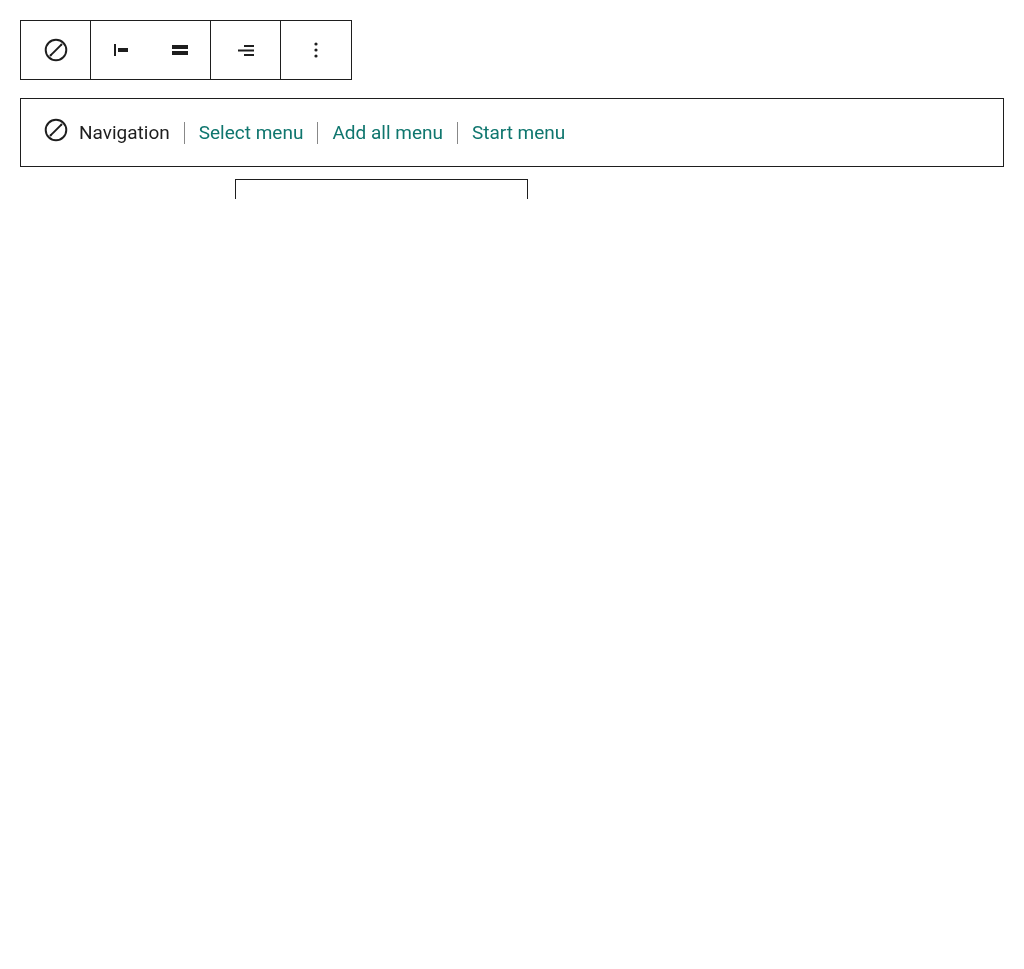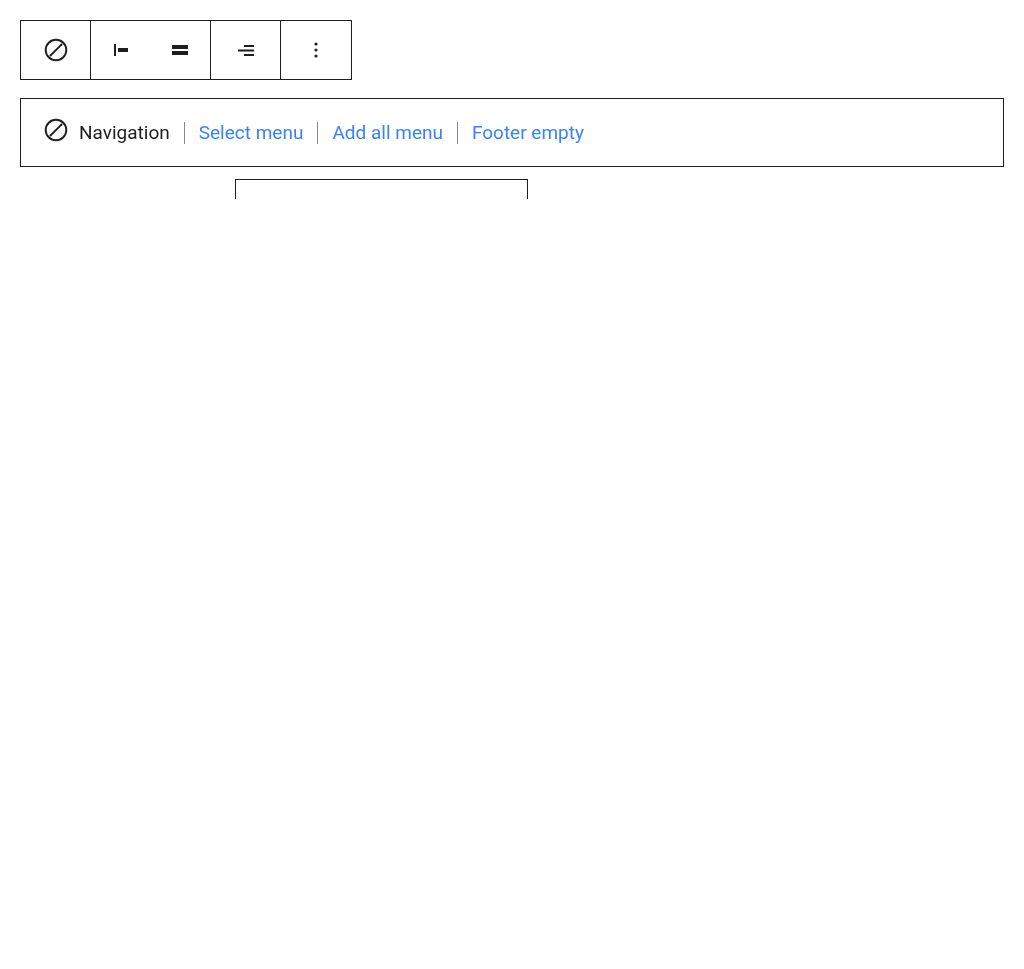--- a/index.html
+++ b/index.html
@@ -51,21 +51,21 @@
     display:flex;
     align-items:center;
     gap:10px;
   }
   .placeholder .sep {
     width: 1px;
     height: 22px;
     background: #888;
   }
   .placeholder .action {
-    color: #3b82f6;
+    color: #0f766e;
     cursor: pointer;
   }
   .placeholder .title { color: #1e1e1e; font-weight:400; }
 
   .dropdown-wrap {
     position: relative;
     margin-top: 12px;
   }
   .dropdown {
     position: absolute;
@@ -195,21 +195,21 @@
           <circle cx="17" cy="7" r="1" fill="#1e1e1e" stroke="none"></circle>
         </svg>
       </span>
       <span class="title">Navigation</span>
     </span>
     <span class="sep"></span>
     <span class="action">Select menu</span>
     <span class="sep"></span>
     <span class="action">Add all menu</span>
     <span class="sep"></span>
-    <span class="action">Footer empty</span>
+    <span class="action">Start menu</span>
   </div>
 
   
   <div class="dropdown-wrap">
     <div class="dropdown">
       <div class="dropdown-section-title">MENUS</div>
       <ul class="dropdown-list" id="menus-list">
           <li class="dropdown-item selected">Navigation 6</li>
           <li class="dropdown-item">Navigation 5</li>
           <li class="dropdown-item">Navigation 4</li>

